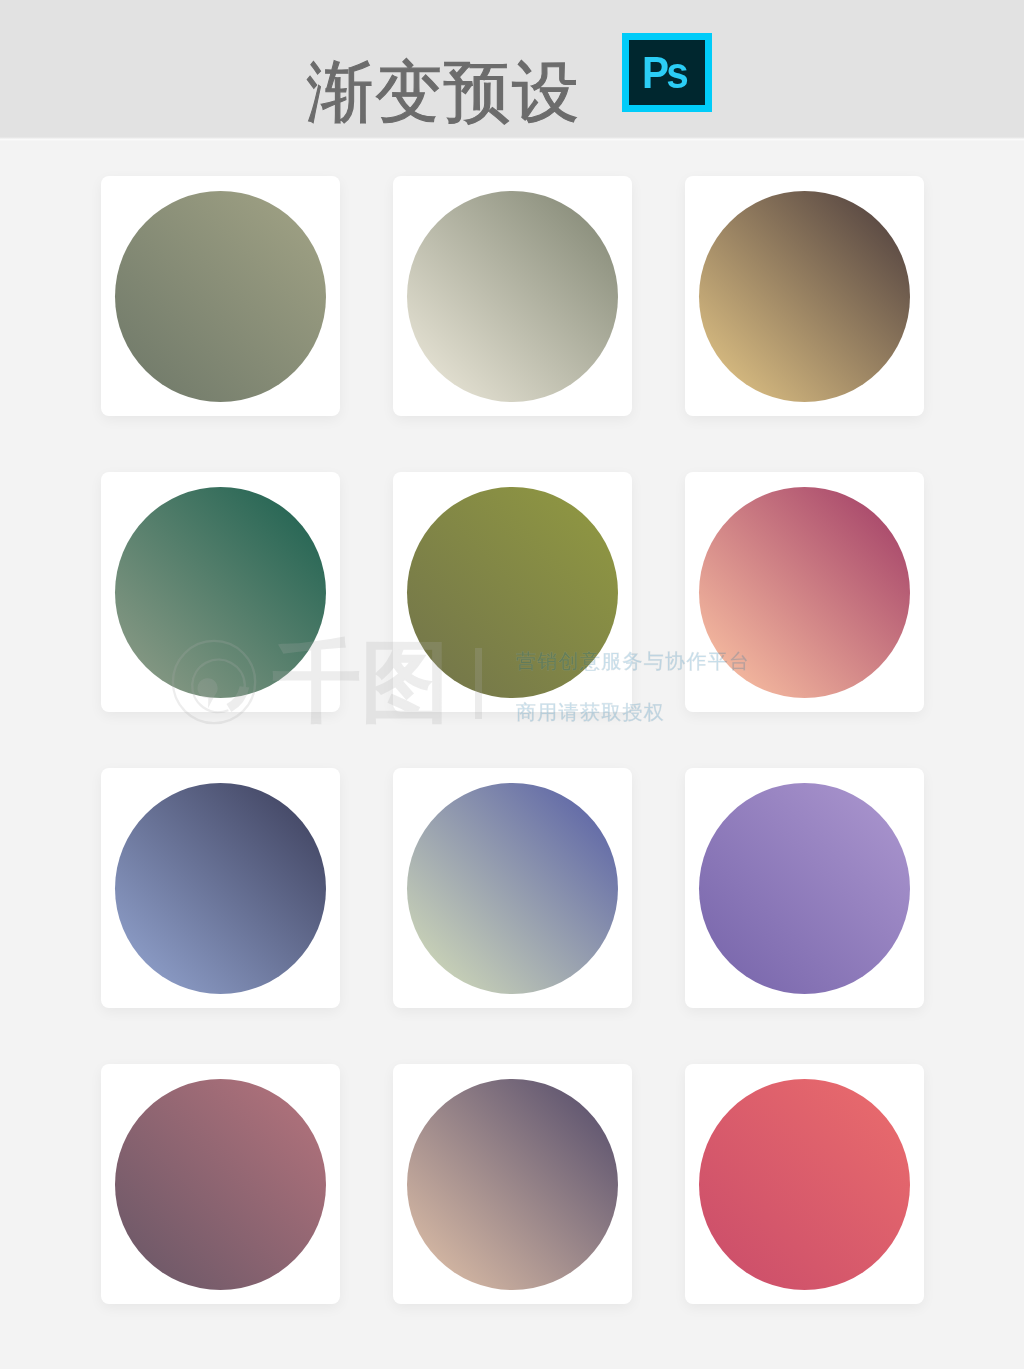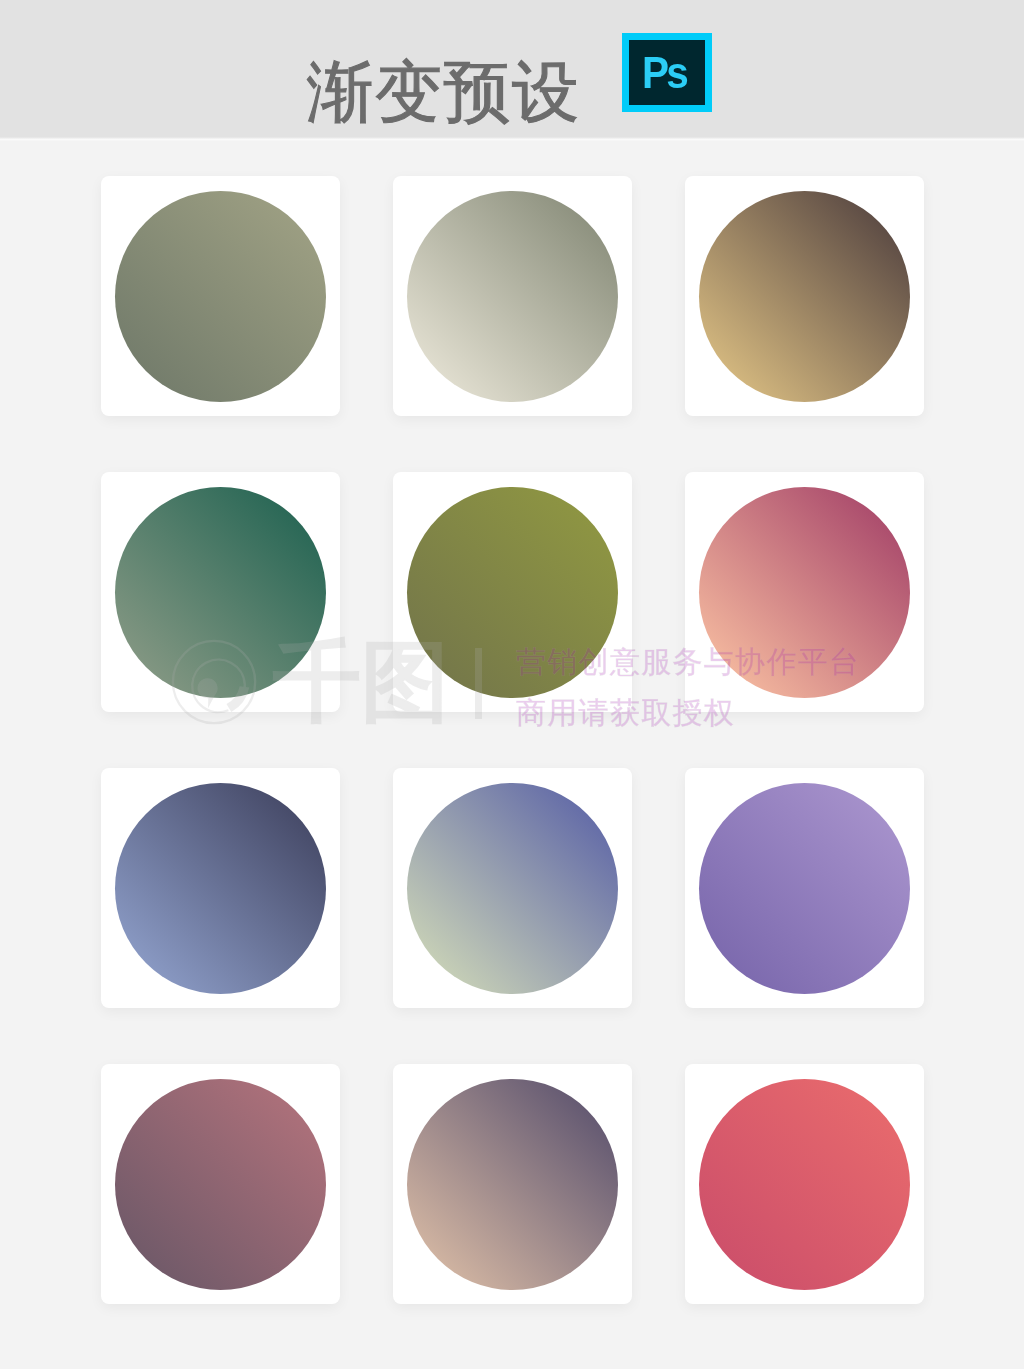--- a/index.html
+++ b/index.html
@@ -13,21 +13,21 @@
   .grid{position:absolute;left:101px;top:176px;display:grid;grid-template-columns:repeat(3,239px);grid-auto-rows:240px;column-gap:53px;row-gap:56px;}
   .card{background:#fff;border-radius:8px;display:flex;align-items:center;justify-content:center;box-shadow:0 4px 13px rgba(0,0,0,.05);}
   .swatch{width:211px;height:211px;border-radius:50%;}
   .watermark{position:absolute;left:0;top:0;width:1024px;height:1369px;pointer-events:none;}
   .wm-group{position:absolute;left:171px;top:639px;opacity:.215;}
   .wm-logo{position:absolute;left:0;top:0px;width:88px;height:88px;}
   .wm-brand{position:absolute;left:102px;top:-1px;font-size:88px;line-height:88px;color:#adadad;letter-spacing:0px;font-weight:400;white-space:nowrap;-webkit-text-stroke:3.4px #adadad;paint-order:stroke fill;}
   .wm-bar{position:absolute;left:304px;top:9px;width:7px;height:71px;background:#adadad;}
   .wm-lines{position:absolute;left:345px;top:0px;}
   .wm-line-2{position:relative;top:6px;}
-  .wm-line{font-size:30px;line-height:45px;color:#a21caf;letter-spacing:1.3px;white-space:nowrap;-webkit-text-stroke:.7px #adadad;paint-order:stroke fill;}
+  .wm-line{font-size:20px;line-height:45px;color:#0369a1;letter-spacing:1.3px;white-space:nowrap;-webkit-text-stroke:.7px #adadad;paint-order:stroke fill;}
 
 </style>
 </head>
 <body>
 
 <div class="header"></div>
 <div class="header-inner">
   <div class="header-title">渐变预设</div>
   <div class="ps-badge">
     <span class="ps-text">Ps</span>

